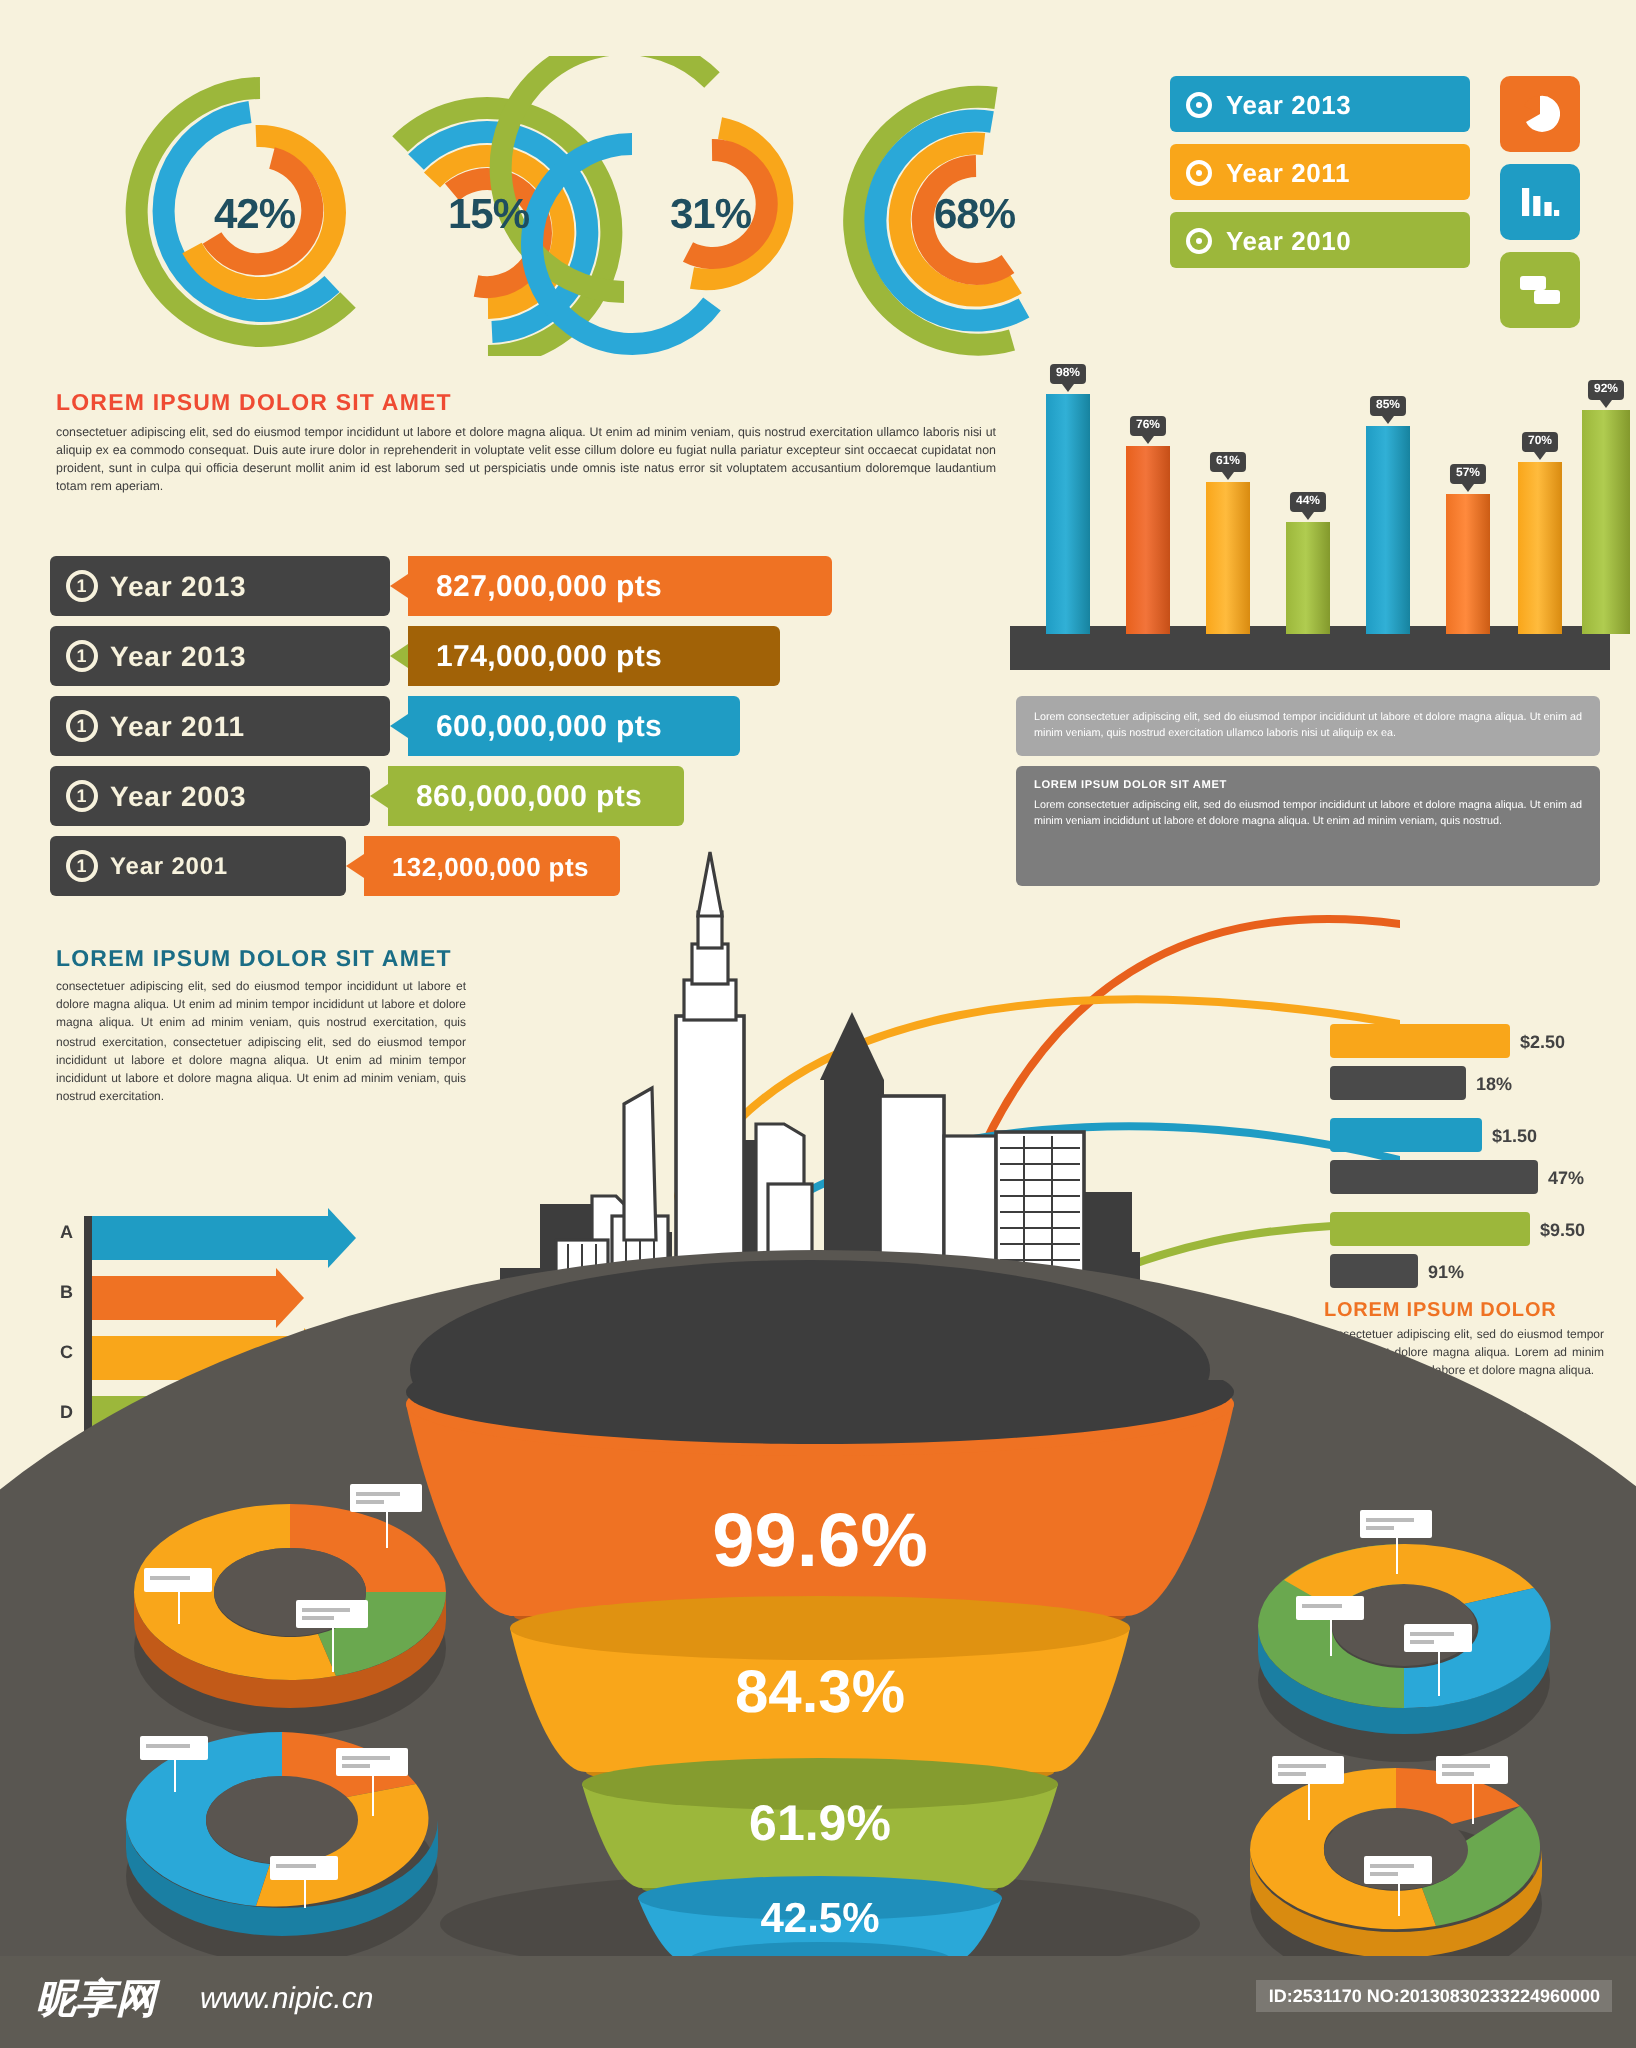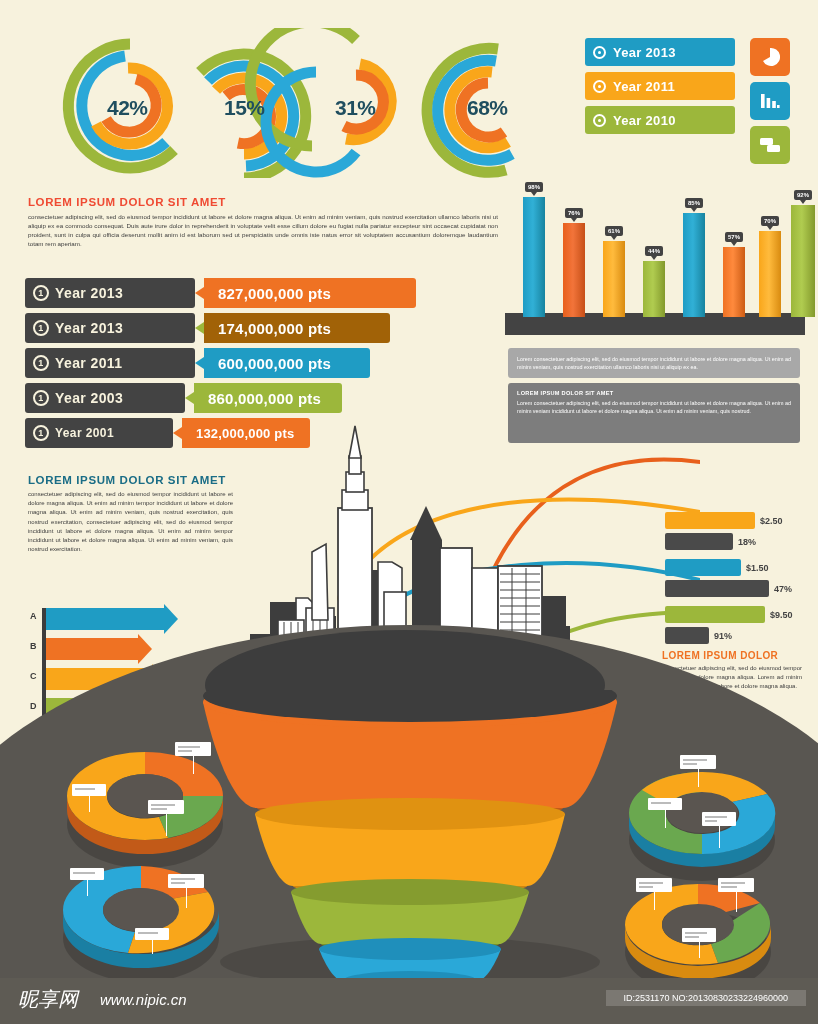--- a/index.html
+++ b/index.html
@@ -118,25 +118,25 @@
     color:#fff; font-weight:bold; }
   .tag {
     position:absolute; background:#fff; border-radius:1px;
     padding:2px 3px; font-size:3.6px; color:#555; line-height:4.4px;
     white-space:nowrap; z-index:5;
   }
   .tag .stem { position:absolute; left:50%; top:100%; width:1px; background:#fff; }
 
   
   .footer { left:0; top:978px; width:818px; height:46px; background:#5e5b54; }
-  .fbrand { position:absolute; left:18px; top:8px; color:#fff; font-size:20px; font-weight:normal; font-style:italic; }
+  .fbrand { position:absolute; left:18px; top:8px; color:#fff; font-size:20px; font-weight:bold; font-style:italic; }
   .fsite { position:absolute; left:100px; top:13px; color:#fff; font-size:15px; font-style:italic; }
   .fid {
     position:absolute; right:12px; top:12px; background:rgba(255,255,255,.18);
-    color:#fff; font-size:9px; padding:3px 18px;
+    color:#fff; font-size:9px; padding:3px 6px;font-weight:bold;
   }
 </style>
 </head>
 <body>
 
 <div class="stage">
 
   <div class="abs rings">
     <svg width="520" height="150" viewBox="0 0 520 150">
       <g fill="none" stroke-linecap="butt">
@@ -466,20 +466,26 @@
 
     <path d="M96,202 C96,202 110,254 126,254 L304,254 C320,254 334,202 334,202 Z" fill="#9cb73b"></path>
     <ellipse cx="215" cy="202" rx="119" ry="13" fill="#859c2f"></ellipse>
     <path d="M126,254 C126,262 304,262 304,254 Z" fill="#7a9029"></path>
 
     <path d="M124,259 C124,259 136,292 150,292 L280,292 C294,292 306,259 306,259 Z" fill="#2aa8d8"></path>
     <ellipse cx="215" cy="259" rx="91" ry="11" fill="#1f8fbb"></ellipse>
     <ellipse cx="215" cy="290" rx="66" ry="9" fill="#1f8fbb"></ellipse>
   </svg>
 
+  <div class="abs" style="left:195px;top:690px;width:430px;height:290px;pointer-events:none">
+    <div class="fslice" style="top:60px;width:100%;font-size:38px">99.6%</div>
+    <div class="fslice" style="top:140px;width:100%;font-size:30px">84.3%</div>
+    <div class="fslice" style="top:208px;width:100%;font-size:25px">61.9%</div>
+    <div class="fslice" style="top:258px;width:100%;font-size:21px">42.5%</div>
+  </div>
 
   <svg class="abs" style="left:60px;top:752px" width="170" height="115">
     <ellipse cx="85" cy="72" rx="78" ry="44" fill="rgba(0,0,0,.18)"></ellipse>
     <path d="M7,58 A78,44 0 0 0 163,58 L163,44 A78,44 0 0 1 7,44 Z" fill="#c25a18"></path>
     <g>
       <path d="M85,0 A78,44 0 0 1 163,44 L123,44 A38,22 0 0 0 85,22 Z" fill="#ef7223"></path>
       <path d="M163,44 A78,44 0 0 1 108,86 L99,65 A38,22 0 0 0 123,44 Z" fill="#6aa84f"></path>
       <path d="M108,86 A78,44 0 0 1 7,44 A78,44 0 0 1 85,0 L85,22 A38,22 0 0 0 47,44 A38,22 0 0 0 99,65 Z" fill="#f9a61a"></path>
     </g>
     <ellipse cx="85" cy="44" rx="38" ry="22" fill="#5a5550"></ellipse>

